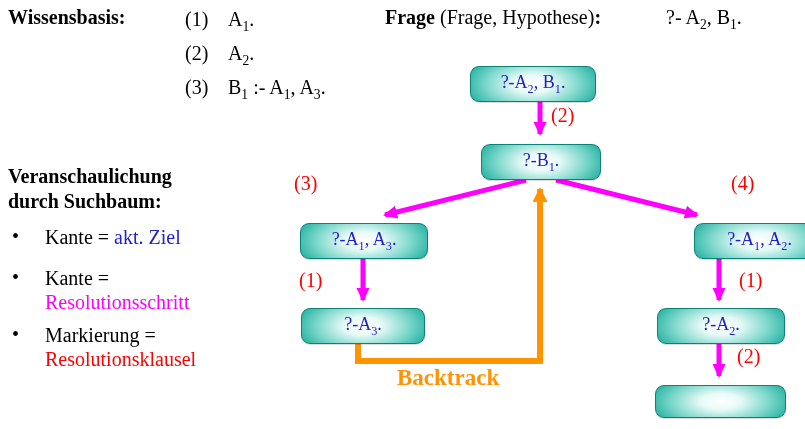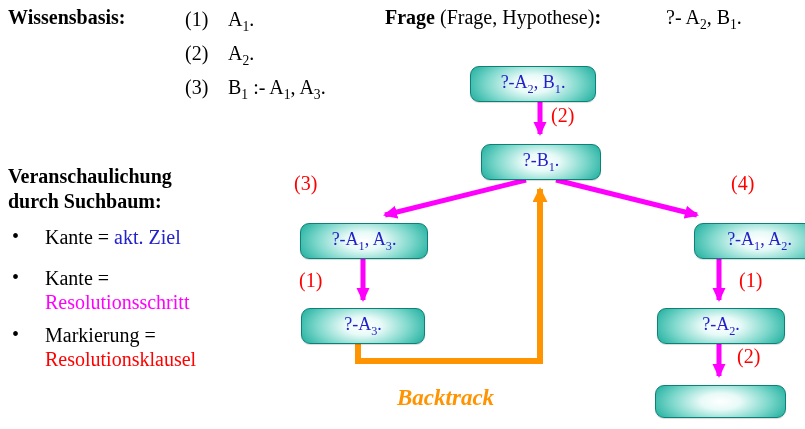--- a/index.html
+++ b/index.html
@@ -46,21 +46,21 @@
     background:radial-gradient(ellipse 55% 95% at center,
       #ffffff 0%, #e7faf7 28%, #7ed8cc 68%, var(--node-teal) 100%);
     display:flex;align-items:center;justify-content:center;
     color:var(--blue);font-size:18px;
     box-shadow:0 1px 1px rgba(0,0,0,0.15);
   }
 
   .edge-label{position:absolute;z-index:3;color:var(--red);font-size:20px;}
   .backtrack-label{
     position:absolute;z-index:3;color:var(--orange);
-    font-weight:bold;font-style:italic;font-size:23px;margin-top:20px;
+    font-weight:bold;font-size:23px;
   }
 
   svg.edges{position:absolute;left:0;top:0;z-index:1;pointer-events:none;}
   .edge-m{stroke:var(--magenta);}
   .edge-o{stroke:var(--orange);}
   .mh-m{fill:var(--magenta);}
   .mh-o{fill:var(--orange);}
 </style>
 </head>
 <body>

